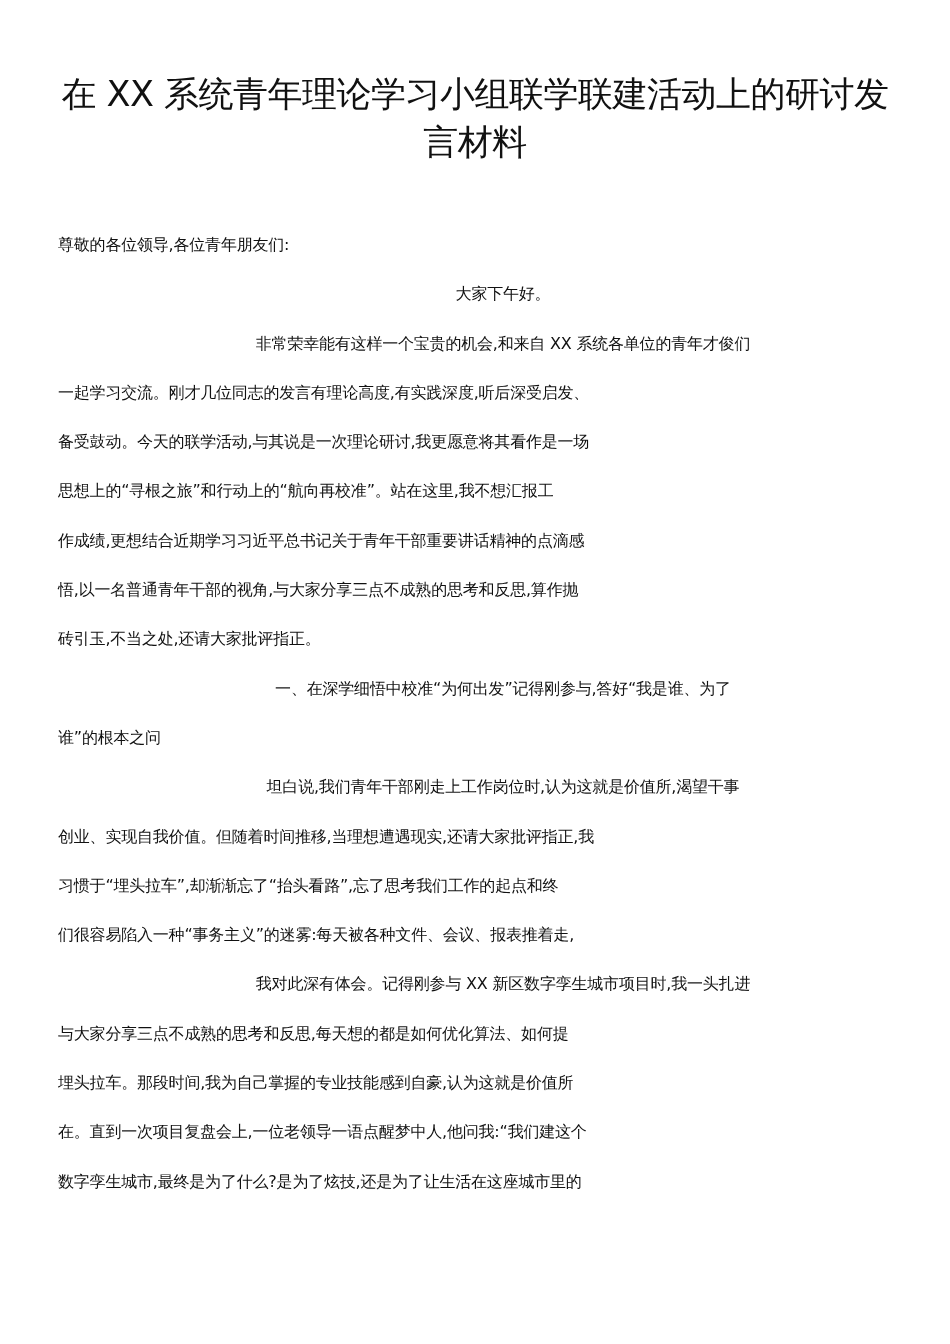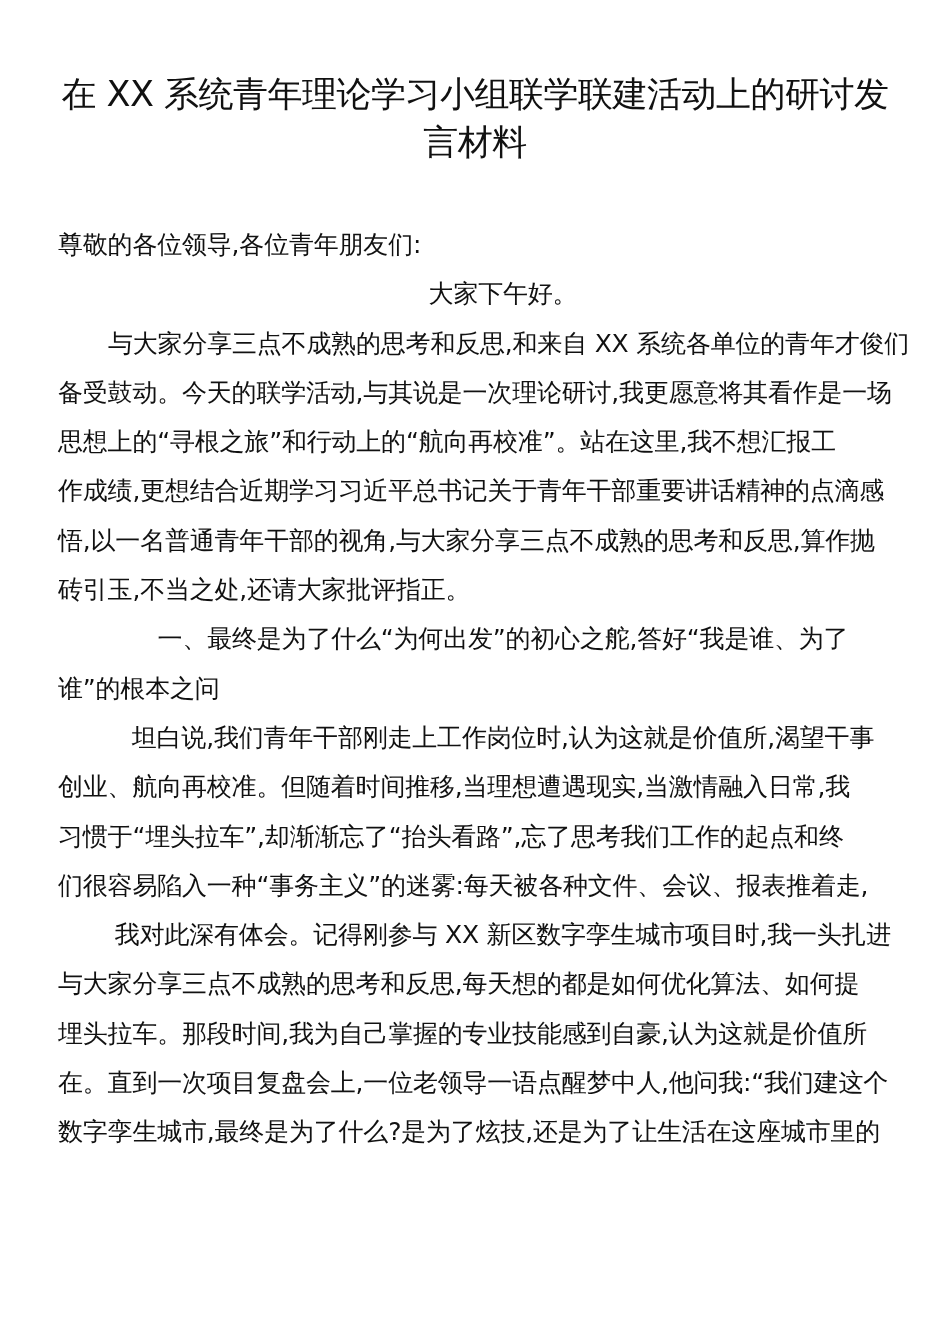--- a/index.html
+++ b/index.html
@@ -43,21 +43,21 @@
     .body {
       position: absolute;
       left: 58px;
       top: 220px;
       width: 840px;
     }
     .line {
       display: block;
       height: 49.3px;
       line-height: 49.3px;
-      font-size: 25px;
+      font-size: 16px;
       white-space: nowrap;
       letter-spacing: -0.2px;
       color: #111111;
     }
     .line.indent {
       padding-left: 50px;
       text-align: center;
     }
   </style>
 </head>
@@ -65,30 +65,31 @@
 
 <div class="page">
   <h1 class="title">
     <span class="tline">在 XX 系统青年理论学习小组联学联建活动上的研讨发</span>
     <span class="tline">言材料</span>
   </h1>
 
   <div class="body">
     <span class="line">尊敬的各位领导,各位青年朋友们:</span>
     <span class="line indent">大家下午好。</span>
-    <span class="line indent">与大家分享三点不成熟的思考和反思,和来自 XX 系统各单位的青年才俊们</span>
+    <span class="line indent">非常荣幸能有这样一个宝贵的机会,和来自 XX 系统各单位的青年才俊们</span>
+    <span class="line">一起学习交流。刚才几位同志的发言有理论高度,有实践深度,听后深受启发、</span>
     <span class="line">备受鼓动。今天的联学活动,与其说是一次理论研讨,我更愿意将其看作是一场</span>
     <span class="line">思想上的“寻根之旅”和行动上的“航向再校准”。站在这里,我不想汇报工</span>
     <span class="line">作成绩,更想结合近期学习习近平总书记关于青年干部重要讲话精神的点滴感</span>
     <span class="line">悟,以一名普通青年干部的视角,与大家分享三点不成熟的思考和反思,算作抛</span>
     <span class="line">砖引玉,不当之处,还请大家批评指正。</span>
-    <span class="line indent">一、最终是为了什么“为何出发”的初心之舵,答好“我是谁、为了</span>
+    <span class="line indent">一、在深学细悟中校准“为何出发”记得刚参与,答好“我是谁、为了</span>
     <span class="line">谁”的根本之问</span>
     <span class="line indent">坦白说,我们青年干部刚走上工作岗位时,认为这就是价值所,渴望干事</span>
-    <span class="line">创业、航向再校准。但随着时间推移,当理想遭遇现实,当激情融入日常,我</span>
+    <span class="line">创业、实现自我价值。但随着时间推移,当理想遭遇现实,还请大家批评指正,我</span>
     <span class="line">习惯于“埋头拉车”,却渐渐忘了“抬头看路”,忘了思考我们工作的起点和终</span>
     <span class="line">们很容易陷入一种“事务主义”的迷雾:每天被各种文件、会议、报表推着走,</span>
     <span class="line indent">我对此深有体会。记得刚参与 XX 新区数字孪生城市项目时,我一头扎进</span>
     <span class="line">与大家分享三点不成熟的思考和反思,每天想的都是如何优化算法、如何提</span>
     <span class="line">埋头拉车。那段时间,我为自己掌握的专业技能感到自豪,认为这就是价值所</span>
     <span class="line">在。直到一次项目复盘会上,一位老领导一语点醒梦中人,他问我:“我们建这个</span>
     <span class="line">数字孪生城市,最终是为了什么?是为了炫技,还是为了让生活在这座城市里的</span>
   </div>
 </div>
 

